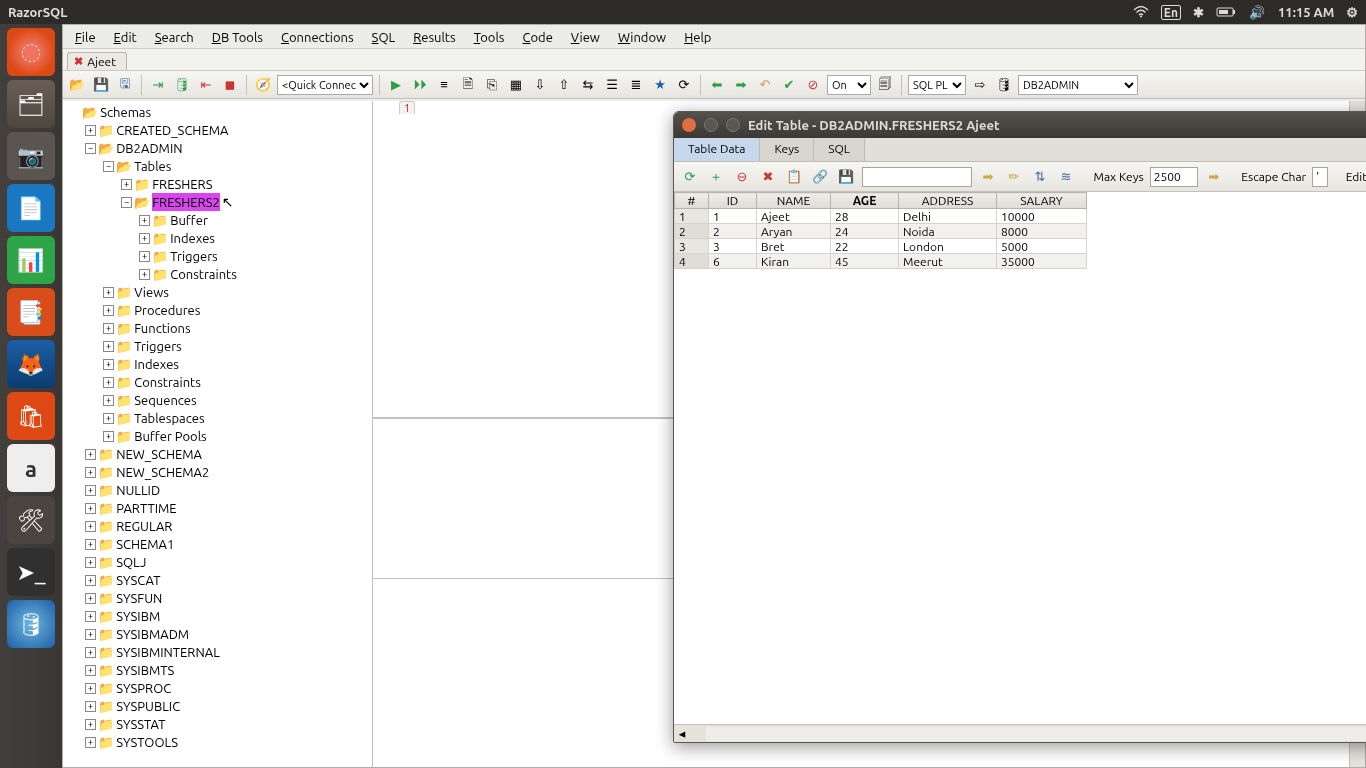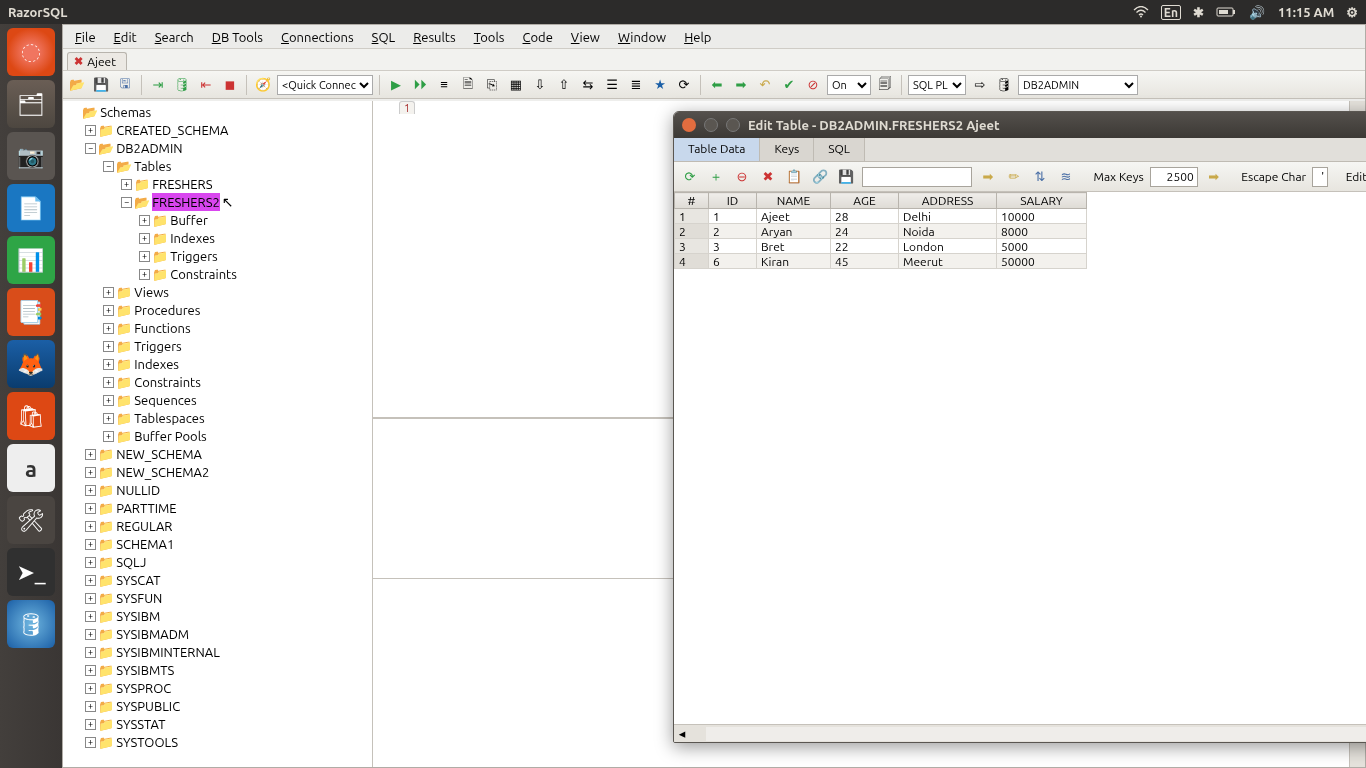--- a/index.html
+++ b/index.html
@@ -66,21 +66,21 @@
 
 
 .modal{ position:absolute; top:10px; left:300px; width:830px; height:632px; background:#f0efed; border:1px solid #5a5651; box-shadow:0 4px 18px rgba(0,0,0,0.4); border-radius:6px 6px 2px 2px; overflow:hidden;}
 .modal .titlebar{height:26px; background:linear-gradient(#54504c,#3c3935); display:flex; align-items:center; padding:0 8px; gap:8px; color:#dfdbd2; font-weight:bold; font-size:13px;}
 .modal .wbtn{width:14px;height:14px;border-radius:50%;display:inline-block;}
 .wclose{background:#e26d3f;} .wmin{background:#5a5651;border:1px solid #777;} .wmax{background:#5a5651;border:1px solid #777;}
 .modal .tabs{height:24px; background:#e1dfda; border-bottom:1px solid #bfbbb3; display:flex;}
 .modal .tabs .tab{padding:4px 14px; border-right:1px solid #bfbbb3; background:#d9d6d0; font-size:12px; cursor:default;}
 .modal .tabs .tab.active{background:#c8d8ec;}
 .modal .toolbar2{height:30px; background:linear-gradient(#f6f6f3,#e7e5df); border-bottom:1px solid #c5c1ba; display:flex; align-items:center; padding:0 6px; gap:6px; font-size:12px;}
-.modal .toolbar2 input[type=text]{height:20px; border:1px solid #a8a49c; background:#fff; padding:0 3px; font-size:12px;text-align:right;}
+.modal .toolbar2 input[type=text]{height:20px; border:1px solid #a8a49c; background:#fff; padding:0 3px; font-size:12px;}
 .modal .gridwrap{position:absolute; top:80px; left:0; right:0; bottom:18px; overflow:auto; background:#fff;}
 .modal table{border-collapse:collapse; font-size:12px;}
 .modal th{background:linear-gradient(#efedea,#dedbd5); border:1px solid #b8b4ad; padding:1px 4px; font-weight:normal; text-align:center;}
 .modal td{border:1px solid #d6d3cd; padding:0 4px; height:15px; background:#fff;}
 .modal td.rownum{background:#e8e6e1; text-align:left;}
 .modal tr.even td{background:#f3f1ed;}
 .modal tr.even td.rownum{background:#e0ddd7;}
 .modal .hscroll{position:absolute; bottom:0; left:0; right:0; height:18px; background:#e5e2dc; border-top:1px solid #c5c1ba; display:flex; align-items:center; justify-content:center;}
 .modal .hscroll .track{flex:1; height:14px; background:#efedea; margin:0 16px; position:relative;}
 .modal .hscroll .arrow{width:16px; text-align:center;}
@@ -514,21 +514,21 @@
           &nbsp;&nbsp;
           <span>Edits in New Window</span>
         </div>
         <div class="gridwrap">
           <table id="datagrid">
             <thead>
                 <tr id="gridhead">
                   <th style="width: 34px;">#</th>
                   <th style="width: 48px;">ID</th>
                   <th style="width: 74px;">NAME</th>
-                  <th style="width: 68px;">AGE</th>
+                  <th style="width: 68px; font-weight: bold;">AGE</th>
                   <th style="width: 98px;">ADDRESS</th>
                   <th style="width: 90px;">SALARY</th>
                 </tr>
               </thead>
             <tbody id="gridbody">
                 <tr>
                   <td class="rownum">1</td>
                   <td>1</td>
                   <td>Ajeet</td>
                   <td>28</td>
@@ -550,21 +550,21 @@
                   <td>22</td>
                   <td>London</td>
                   <td>5000</td>
                 </tr>
                 <tr class="even">
                   <td class="rownum">4</td>
                   <td>6</td>
                   <td>Kiran</td>
                   <td>45</td>
                   <td>Meerut</td>
-                  <td>50000</td>
+                  <td>35000</td>
                 </tr>
               </tbody>
           </table>
         </div>
         <div class="hscroll">
           <span class="arrow">◂</span>
           <div class="track"></div>
 
         </div>
       </div>

